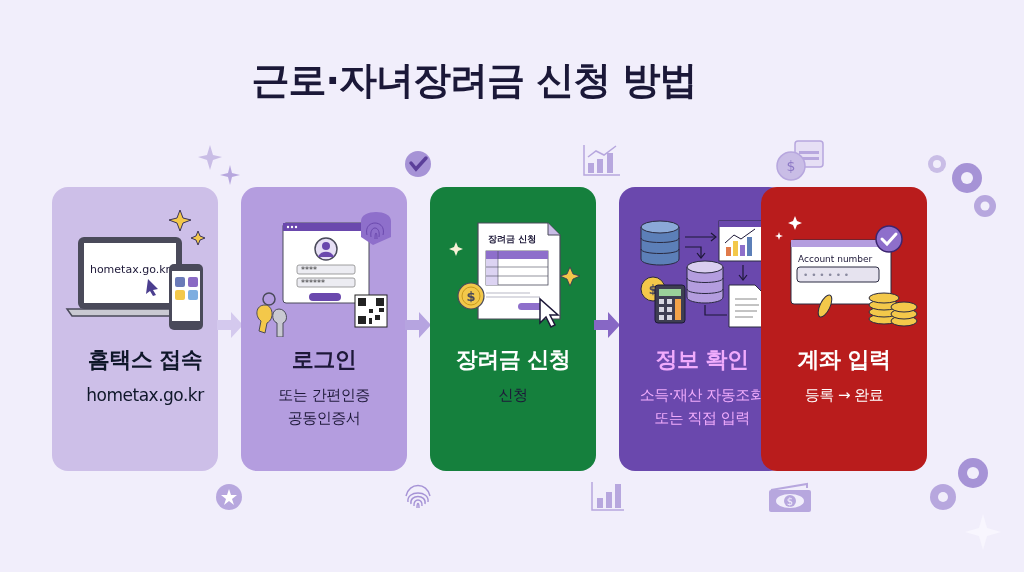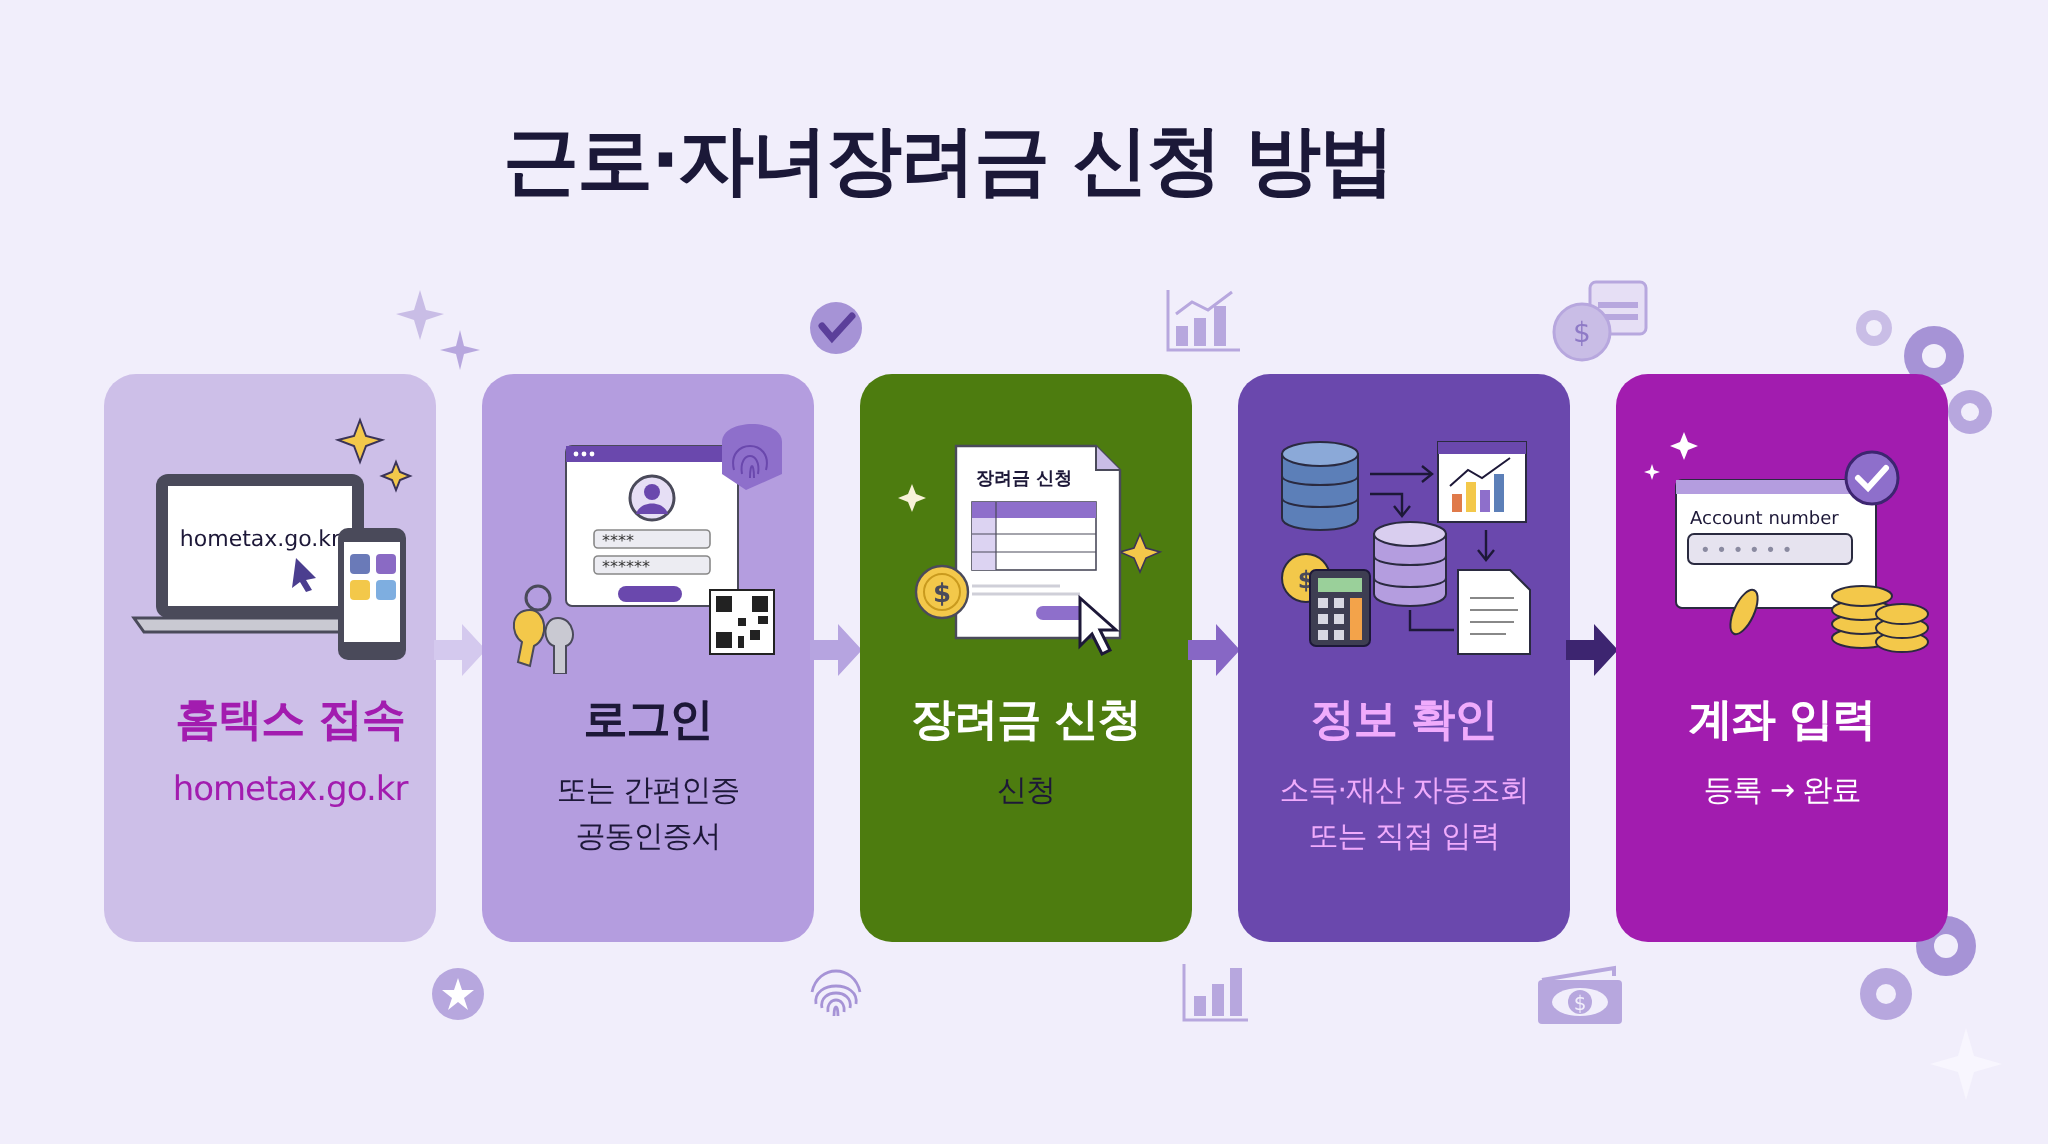--- a/index.html
+++ b/index.html
@@ -21,29 +21,29 @@
   .card .illus { position: absolute; left: 0; top: 0; width: 166px; height: 150px; }
   .card .step-title {
     position: absolute; left: 0; top: 158px; width: 166px; text-align: center;
     font-size: 22px; font-weight: bold; letter-spacing: -0.5px;
   }
   .card .step-desc {
     position: absolute; left: 4px; top: 197px; width: 158px; text-align: center;
     font-size: 15px; line-height: 23px; letter-spacing: -0.5px;
   }
   .c1 { left: 52px; background: #cdbfe8; }
-  .c1 .step-title, .c1 .step-desc { color: #a21caf; padding-left: 20px; }
+  .c1 .step-title, .c1 .step-desc { color: #0f172a; padding-left: 20px; }
   .c2 { left: 241px; background: #b49ddf; }
   .c2 .step-title, .c2 .step-desc { color: #1d1838; }
-  .c3 { left: 430px; background: #4d7c0f; padding-left: 45px; }
+  .c3 { left: 430px; background: #15803d; padding-left: 45px; }
   .c3 .step-title { color: #ffffff; }
   .c3 .step-desc { color: #1d1838; }
   .c4 { left: 619px; background: #6a48ad; }
   .c4 .step-title, .c4 .step-desc { color: #f0abfc; }
-  .c5 { left: 808px; background: #a21caf; }
+  .c5 { left: 761px; background: #b91c1c; }
   .c5 .step-title, .c5 .step-desc { color: #ffffff; }
   .arrow { position: absolute; top: 310px; width: 28px; height: 30px; }
   .deco { position: absolute; }
 </style>
 </head>
 <body>
 
 <div class="title">근로·자녀장려금 신청 방법</div>
 
 <svg class="deco" style="left:198px;top:143px" width="44" height="46" viewBox="0 0 44 46">

